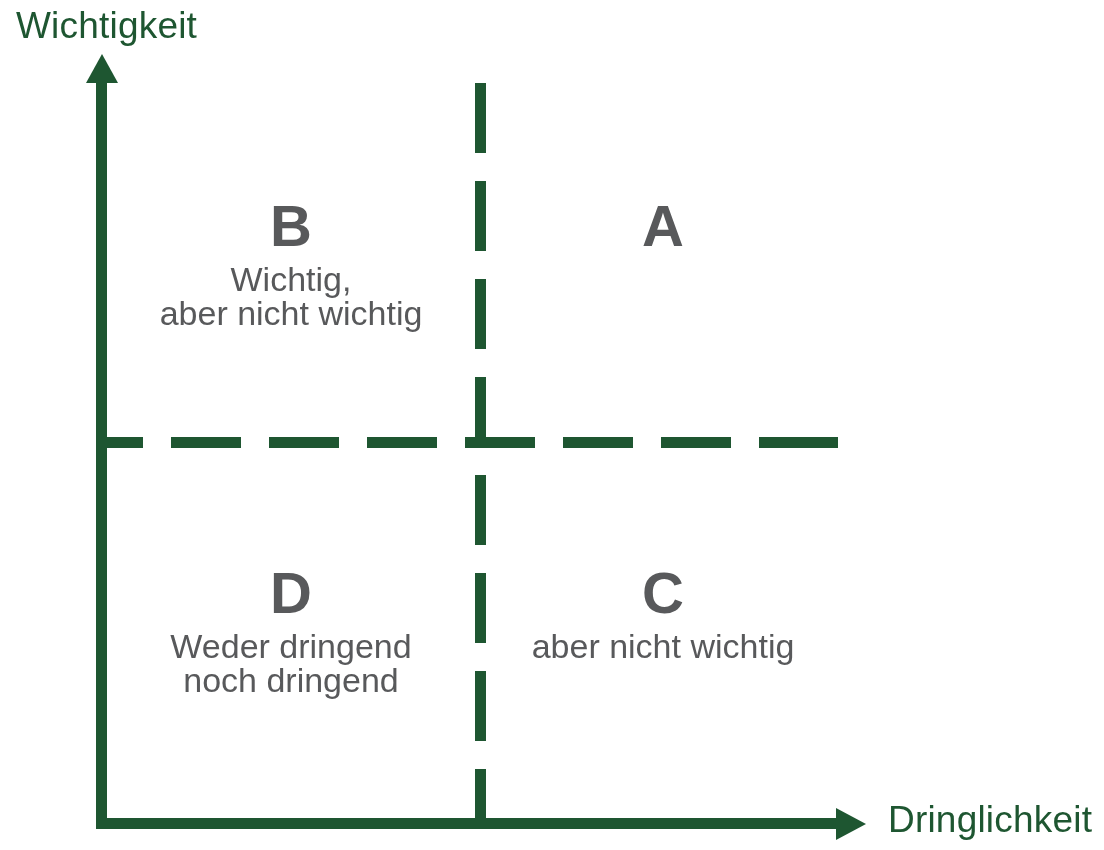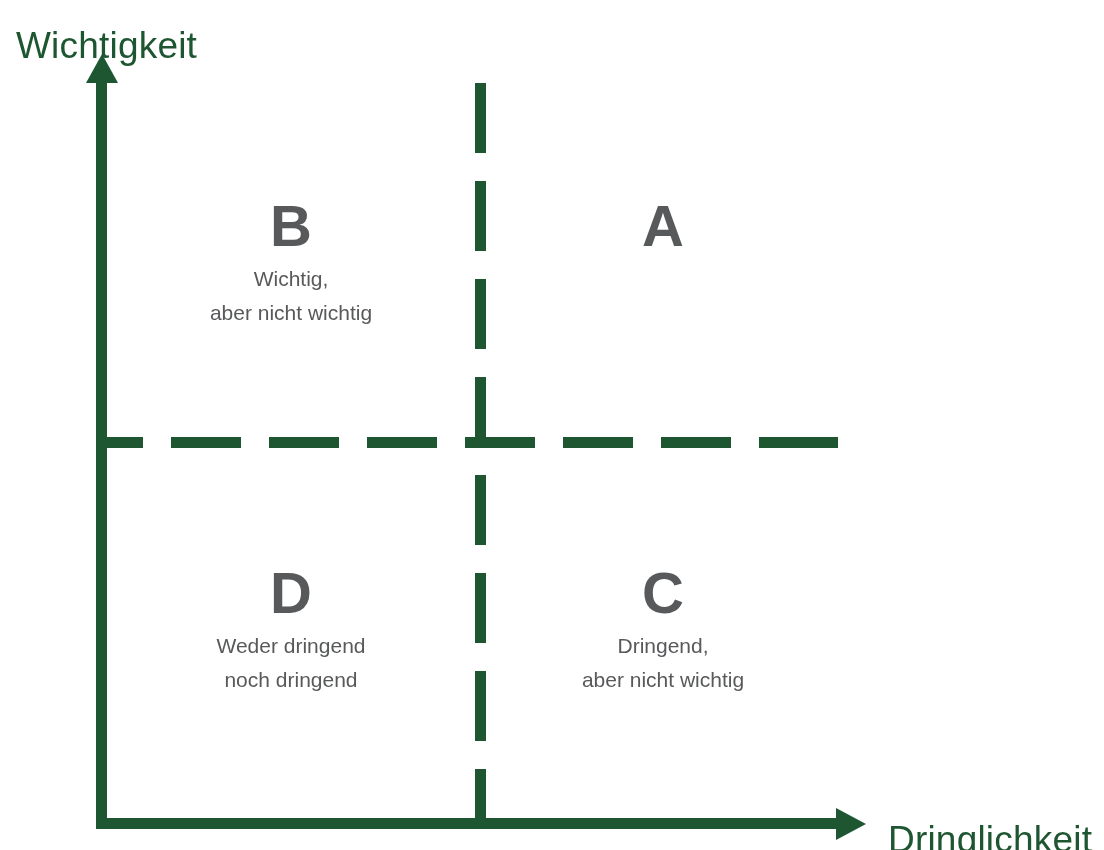--- a/index.html
+++ b/index.html
@@ -16,21 +16,20 @@
     overflow: hidden;
   }
   
   .axis-label {
     position: absolute;
     color: #1e5631;
     font-size: 37px;
     line-height: 1.2;
     white-space: nowrap;
     letter-spacing: 0.2px;
-    margin-top: 20px;
   }
   .y-label { left: 16px; top: 4px; }
   .x-label { left: 888px; top: 798px; }
 
   
   .y-axis-shaft {
     position: absolute;
     left: 96px; top: 80px;
     width: 11px; height: 748px;
     background: #1e5631;
@@ -92,21 +91,21 @@
   .q-c { left: 486px; top: 564px; width: 354px; }
 
   .q-letter {
     font-size: 58px;
     font-weight: 700;
     line-height: 1;
     color: #58595b;
   }
   .q-desc {
     margin-top: 7px;
-    font-size: 21px;
+    font-size: 34px;
     line-height: 34px;
     color: #58595b;
   }
   .q-line { display: block; white-space: nowrap; }
 </style>
 </head>
 <body>
 
 <div class="diagram">
 
@@ -138,18 +137,17 @@
     <div class="q-letter">D</div>
     <div class="q-desc">
       <span class="q-line">Weder dringend</span>
       <span class="q-line">noch dringend</span>
     </div>
   </div>
 
   <div class="quadrant q-c">
     <div class="q-letter">C</div>
     <div class="q-desc">
-      <span class="q-line">Dringend,</span>
       <span class="q-line">aber nicht wichtig</span>
     </div>
   </div>
 
 </div>
 
 </body></html>

